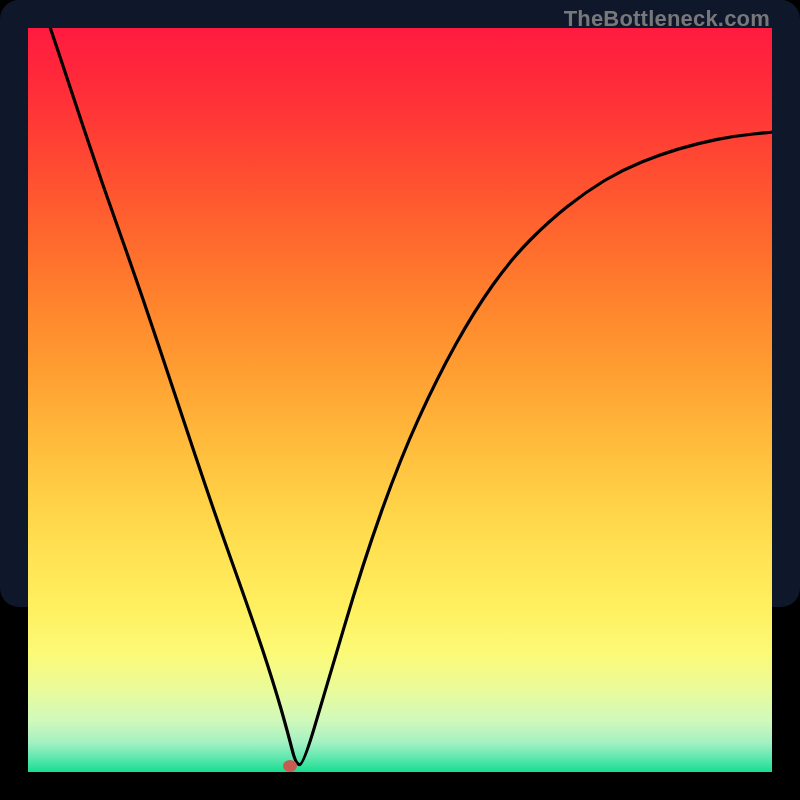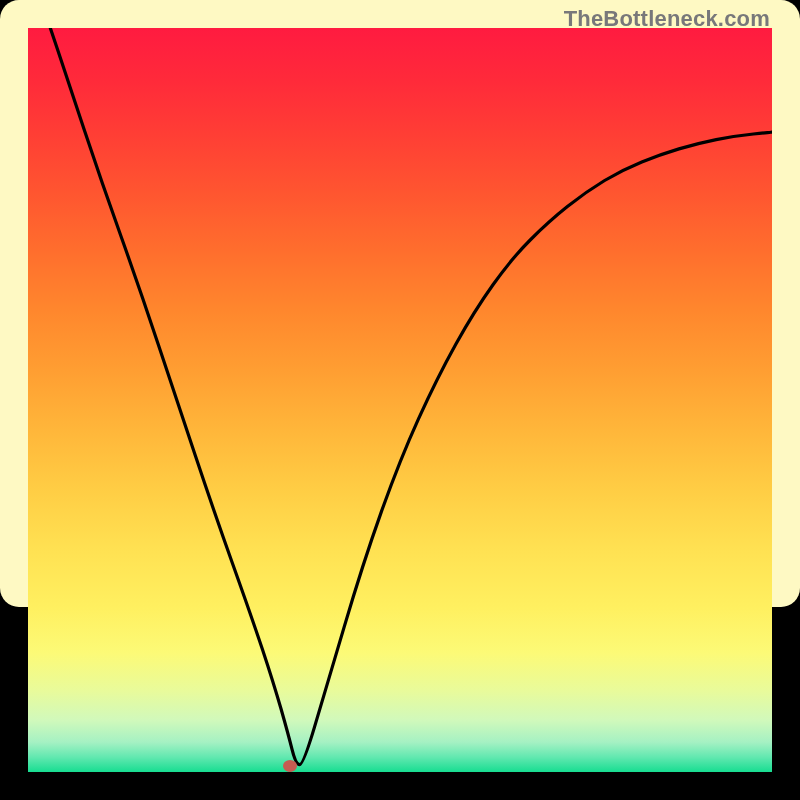--- a/index.html
+++ b/index.html
@@ -1,21 +1,21 @@
 <!DOCTYPE html>
 <html><head>
 <meta charset="utf-8">
 <style>
   * { margin: 0; padding: 0; box-sizing: border-box; }
   html, body { width: 800px; height: 800px; overflow: hidden; background: #000; }
   .canvas {
     position: relative;
     width: 800px;
     height: 607px;
-    background: #fef9c3;
+    background: #0f172a;
     border-radius: 19px;
   }
   .plot-area {
     position: absolute;
     left: 28px;
     top: 28px;
     width: 744px;
     height: 744px;
     background: linear-gradient(to bottom,
       #ff1b40 0%,

